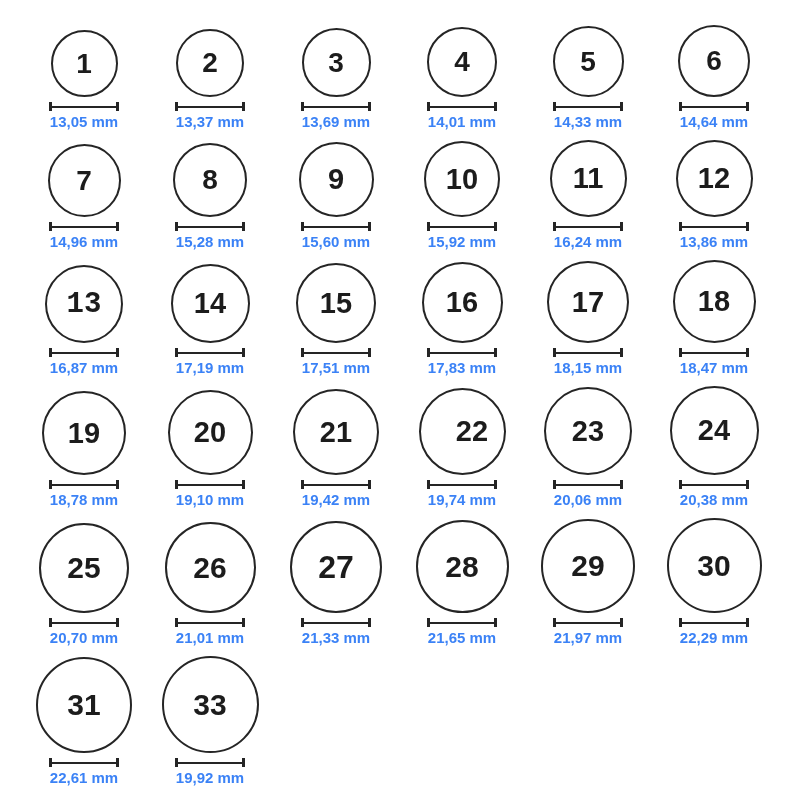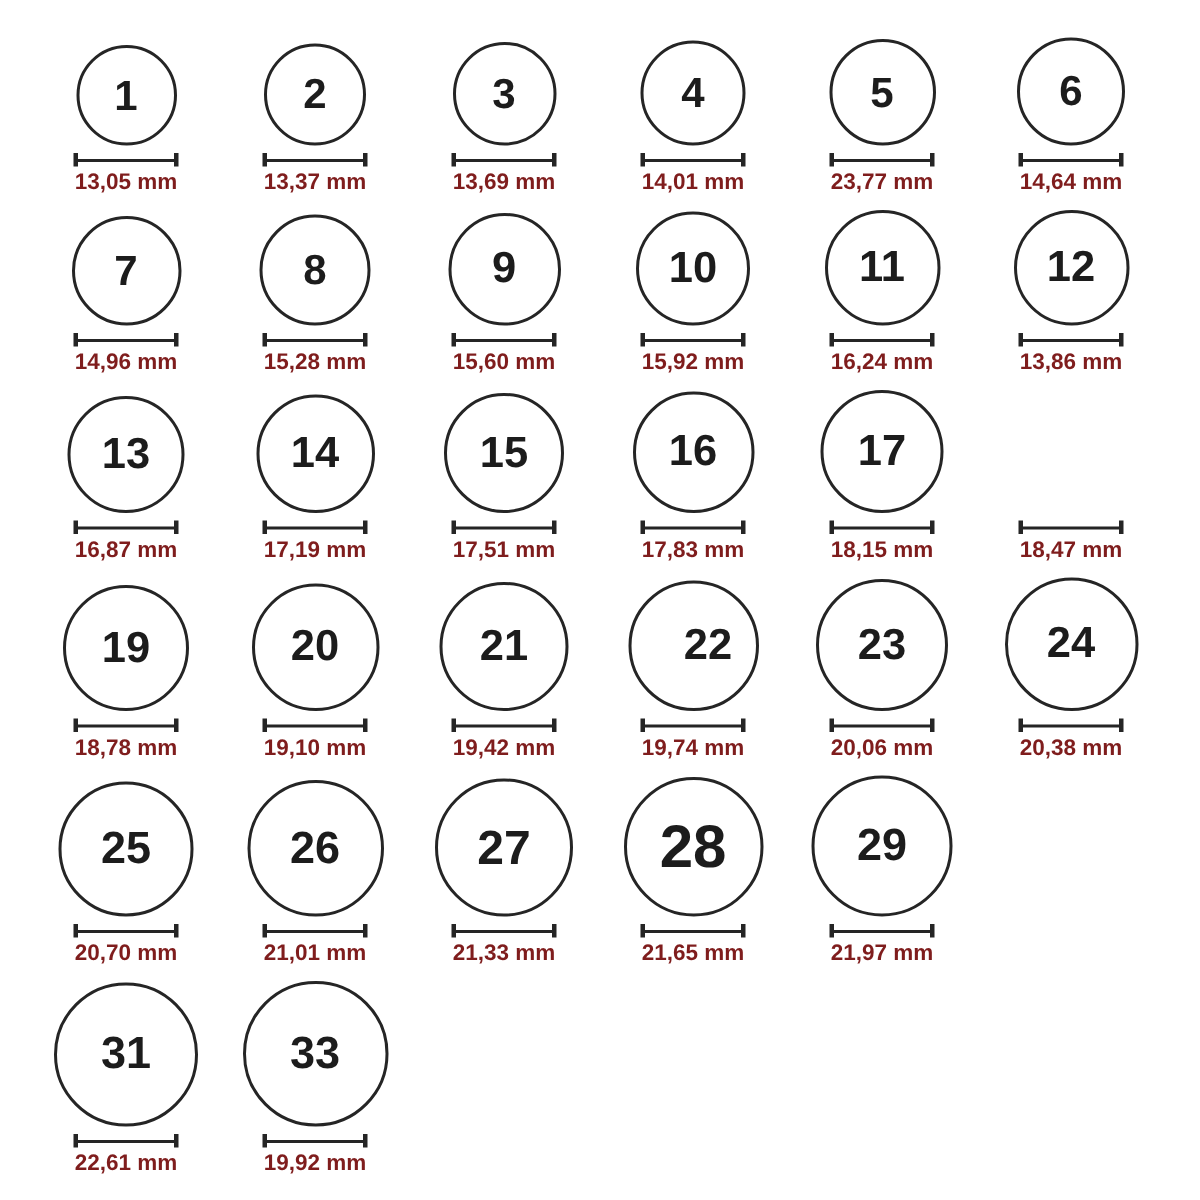--- a/index.html
+++ b/index.html
@@ -60,21 +60,21 @@
     top: 50%;
     margin-top: -1px;
     height: 2px;
     background: #252525;
   }
   .mlabel {
     margin-top: 3px;
     font-size: 15px;
     line-height: 15px;
     font-weight: 700;
-    color: #7f1d1d;
+    color: #3b82f6;
     white-space: nowrap;
   }
 </style>
 </head>
 <body>
 
 <main class="chart">
     <div class="row">
       <div class="cell">
         <div class="ring" style="width: 67px; height: 67px;">
@@ -102,21 +102,21 @@
           <span style="font-size: 28px;">4</span>
         </div>
         <div class="mline"></div>
         <div class="mlabel">14,01 mm</div>
       </div>
       <div class="cell">
         <div class="ring" style="width: 71px; height: 71px;">
           <span style="font-size: 28px;">5</span>
         </div>
         <div class="mline"></div>
-        <div class="mlabel">23,77 mm</div>
+        <div class="mlabel">14,33 mm</div>
       </div>
       <div class="cell">
         <div class="ring" style="width: 72px; height: 72px;">
           <span style="font-size: 28px;">6</span>
         </div>
         <div class="mline"></div>
         <div class="mlabel">14,64 mm</div>
       </div>
     </div>
     <div class="row">
@@ -158,21 +158,21 @@
       <div class="cell">
         <div class="ring" style="width: 77px; height: 77px;">
           <span style="font-size: 29px;">12</span>
         </div>
         <div class="mline"></div>
         <div class="mlabel">13,86 mm</div>
       </div>
     </div>
     <div class="row">
       <div class="cell">
-        <div class="ring" style="width: 78px; height: 78px;">
+        <div class="ring" style="width: 78px; height: 78px; font-family: Liberation Mono, monospace;">
           <span style="font-size: 29px;">13</span>
         </div>
         <div class="mline"></div>
         <div class="mlabel">16,87 mm</div>
       </div>
       <div class="cell">
         <div class="ring" style="width: 79px; height: 79px;">
           <span style="font-size: 29px;">14</span>
         </div>
         <div class="mline"></div>
@@ -193,20 +193,23 @@
         <div class="mlabel">17,83 mm</div>
       </div>
       <div class="cell">
         <div class="ring" style="width: 82px; height: 82px;">
           <span style="font-size: 29px;">17</span>
         </div>
         <div class="mline"></div>
         <div class="mlabel">18,15 mm</div>
       </div>
       <div class="cell">
+        <div class="ring" style="width: 83px; height: 83px;">
+          <span style="font-size: 29px;">18</span>
+        </div>
         <div class="mline"></div>
         <div class="mlabel">18,47 mm</div>
       </div>
     </div>
     <div class="row">
       <div class="cell">
         <div class="ring" style="width: 84px; height: 84px;">
           <span style="font-size: 29px;">19</span>
         </div>
         <div class="mline"></div>
@@ -265,31 +268,38 @@
       </div>
       <div class="cell">
         <div class="ring" style="width: 92px; height: 92px;">
           <span style="font-size: 32px;">27</span>
         </div>
         <div class="mline"></div>
         <div class="mlabel">21,33 mm</div>
       </div>
       <div class="cell">
         <div class="ring" style="width: 93px; height: 93px;">
-          <span style="font-size: 40px;">28</span>
+          <span style="font-size: 30px;">28</span>
         </div>
         <div class="mline"></div>
         <div class="mlabel">21,65 mm</div>
       </div>
       <div class="cell">
         <div class="ring" style="width: 94px; height: 94px;">
           <span style="font-size: 30px;">29</span>
         </div>
         <div class="mline"></div>
         <div class="mlabel">21,97 mm</div>
+      </div>
+      <div class="cell">
+        <div class="ring" style="width: 95px; height: 95px;">
+          <span style="font-size: 30px;">30</span>
+        </div>
+        <div class="mline"></div>
+        <div class="mlabel">22,29 mm</div>
       </div>
     </div>
     <div class="row">
       <div class="cell">
         <div class="ring" style="width: 96px; height: 96px;">
           <span style="font-size: 30px;">31</span>
         </div>
         <div class="mline"></div>
         <div class="mlabel">22,61 mm</div>
       </div>

